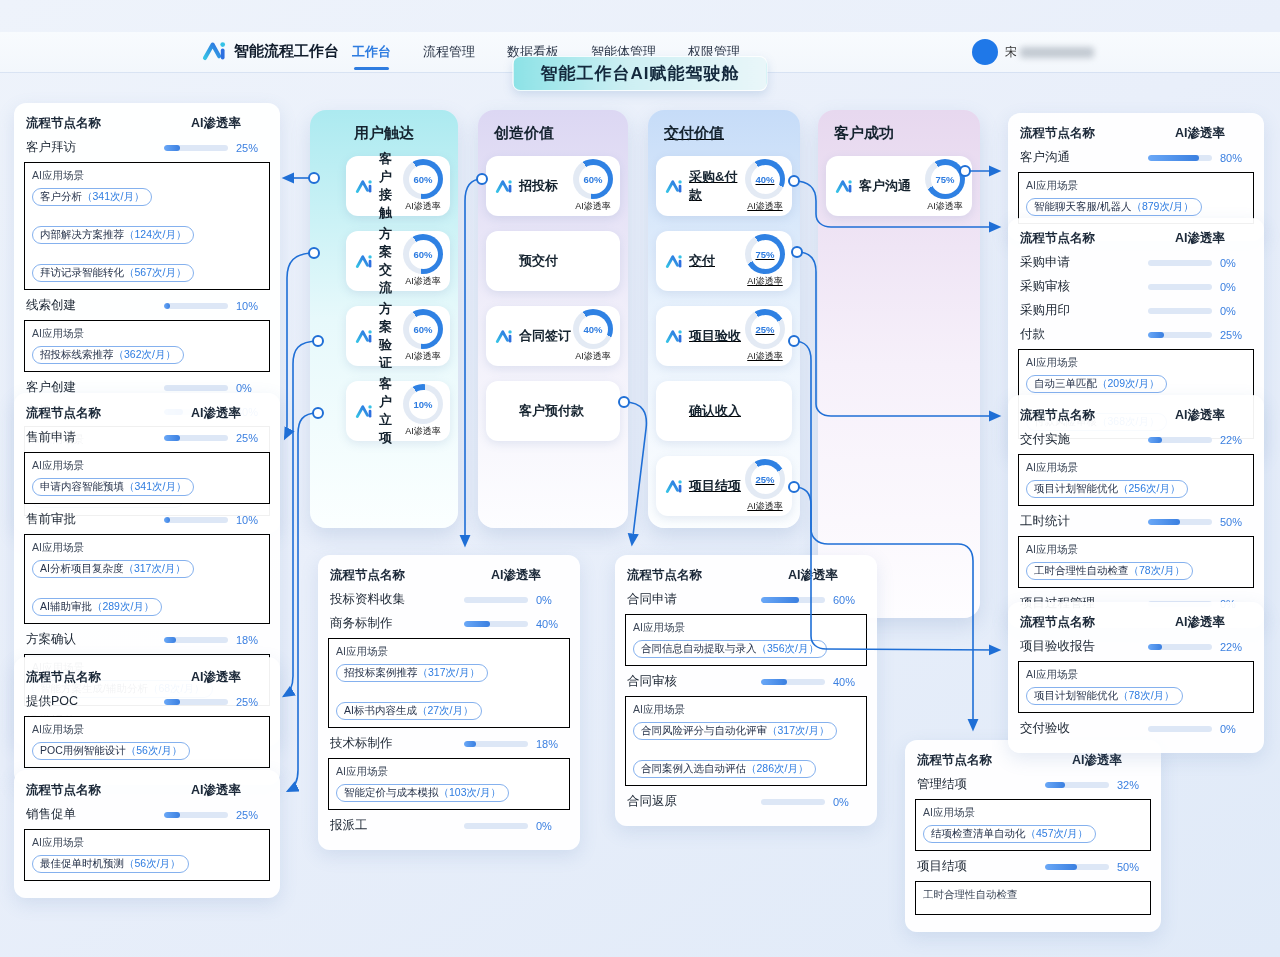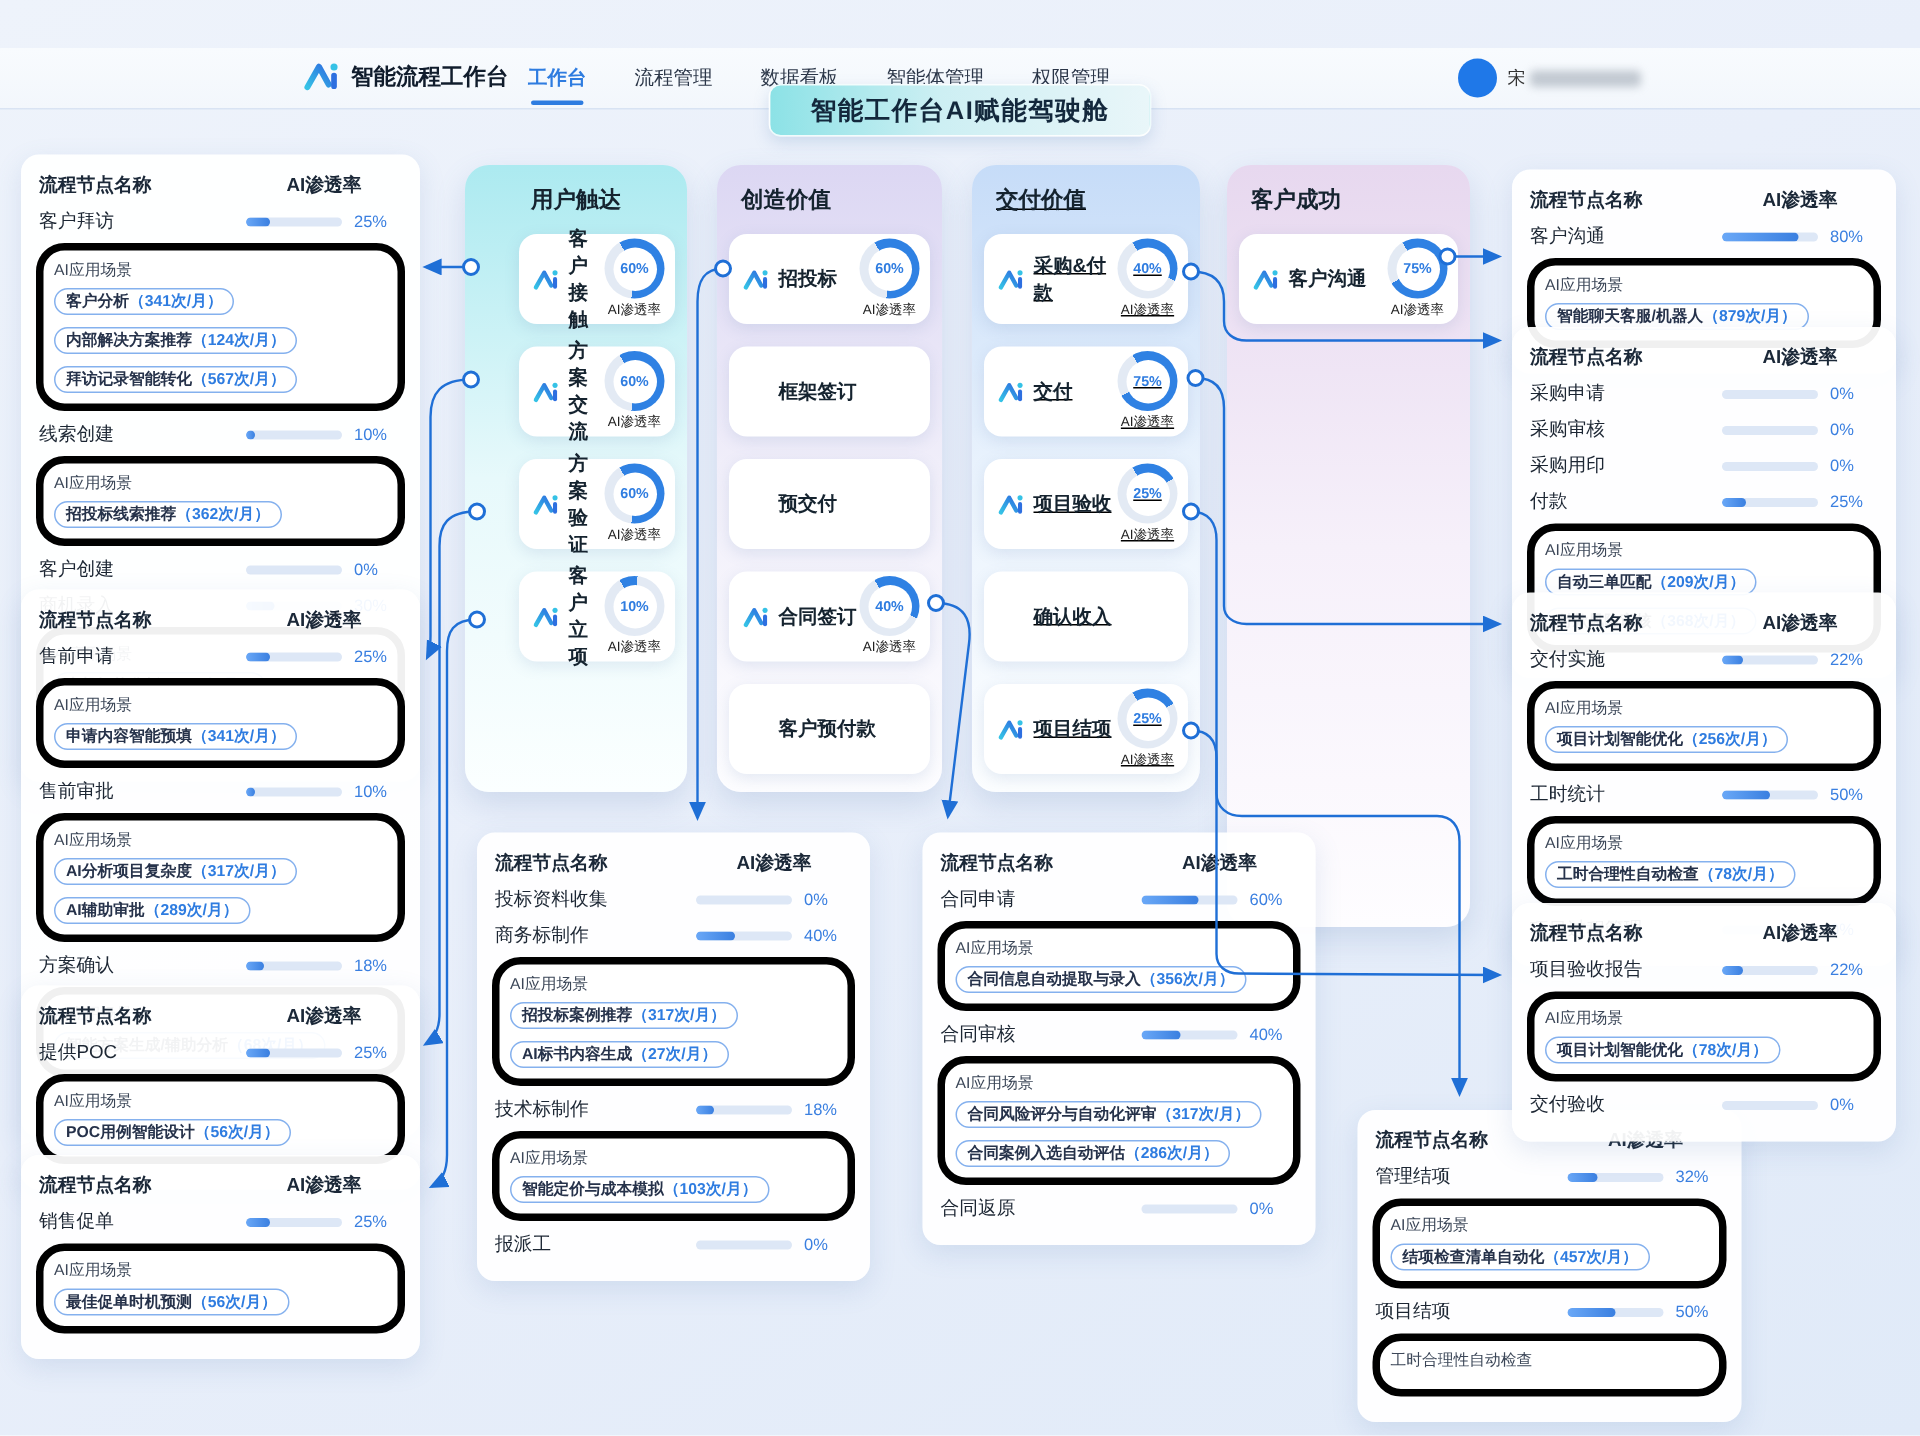--- a/index.html
+++ b/index.html
@@ -33,23 +33,23 @@
     box-shadow:0 6px 18px rgba(96,130,186,.16);padding:10px 10px 10px;box-sizing:border-box;}
   .panel-head{display:flex;align-items:center;font-weight:bold;font-size:12.5px;color:#1b2838;margin:2px 2px 5px;}
   .panel-head .ph-left{flex:1;}
   .panel-head .ph-right{width:104px;text-align:center;}
   .node-row{display:flex;align-items:center;margin:7px 2px 6px;}
   .node-name{font-size:12.5px;color:#1c2633;font-weight:500;flex:1;}
   .bar-group{display:flex;align-items:center;width:104px;}
   .bar{width:64px;height:6px;border-radius:3px;background:#dde7f6;overflow:hidden;}
   .bar i{display:block;height:100%;border-radius:3px;background:linear-gradient(90deg,#6aa8f7,#3a7fe0);}
   .pct{font-size:11px;color:#3a7fe0;margin-left:8px;min-width:28px;}
-  .sbox{border:5px solid #000000;border-radius:19px;background:#fff;padding:6px 7px 7px;margin:3px 0 7px;}
+  .sbox{border:1px solid #000000;border-radius:0;background:#fff;padding:6px 7px 7px;margin:3px 0 7px;}
   .sbox-label{font-size:10.5px;color:#3c4758;margin-bottom:5px;}
-  .chips{display:flex;flex-wrap:wrap;gap:8px;font-weight:bold;}
+  .chips{display:flex;flex-wrap:wrap;gap:20px;}
   .chip{border:1px solid #85b1ee;border-radius:10px;padding:1px 7px;font-size:10.5px;color:#26324a;background:#fff;white-space:nowrap;}
   .chip em{font-style:normal;color:#2e7ce0;}
   
   .stage{position:absolute;border-radius:16px;box-shadow:0 8px 20px rgba(96,130,186,.20);padding:10px 8px;box-sizing:border-box;}
   .stage.cyan{background:linear-gradient(180deg,#aceaf0,#e7f9fb 50%,#fbffff);padding-left:36px;}
   .stage.purple{background:linear-gradient(180deg,#dcd7f3,#f1effa 50%,#fdfdff);}
   .stage.blue{background:linear-gradient(180deg,#c6dcf8,#eaf3fd 50%,#fcfeff);}
   .stage.pink{background:linear-gradient(180deg,#e7d8ef,#f6f0fa 50%,#fefdff);}
   .stage-title{font-size:15px;font-weight:bold;color:#15232f;margin:4px 8px 13px;}
   .card{background:#fff;border-radius:12px;box-shadow:0 3px 10px rgba(100,130,180,.16);
@@ -173,23 +173,20 @@
         </svg>
         <span class="card-name">招投标</span>
         <div class="donut-wrap">
           <div class="donut" style="background: conic-gradient(from 330deg, rgb(47, 129, 227) 216deg, rgb(227, 234, 244) 0deg);">
             <b>60%</b>
           </div>
           <div class="donut-label">AI渗透率</div>
         </div>
       </div>
       <div class="card plain">
-        <span class="card-name">框架签订</span>
-      </div>
-      <div class="card plain">
         <span class="card-name">预交付</span>
       </div>
       <div class="card">
         <svg width="19" height="17" viewBox="0 0 22 20">
           <path d="M2.5 16 L9 4.5 L14.5 14.5" stroke="url(#gAi)" stroke-width="3.4" fill="none" stroke-linecap="round" stroke-linejoin="round"></path>
           <path d="M17.5 9.5 L17.5 15.5" stroke="#2d6fe0" stroke-width="3.2" stroke-linecap="round"></path>
           <circle cx="17.5" cy="4.6" r="2" fill="#35c2e6"></circle>
         </svg>
         <span class="card-name">合同签订</span>
         <div class="donut-wrap">

